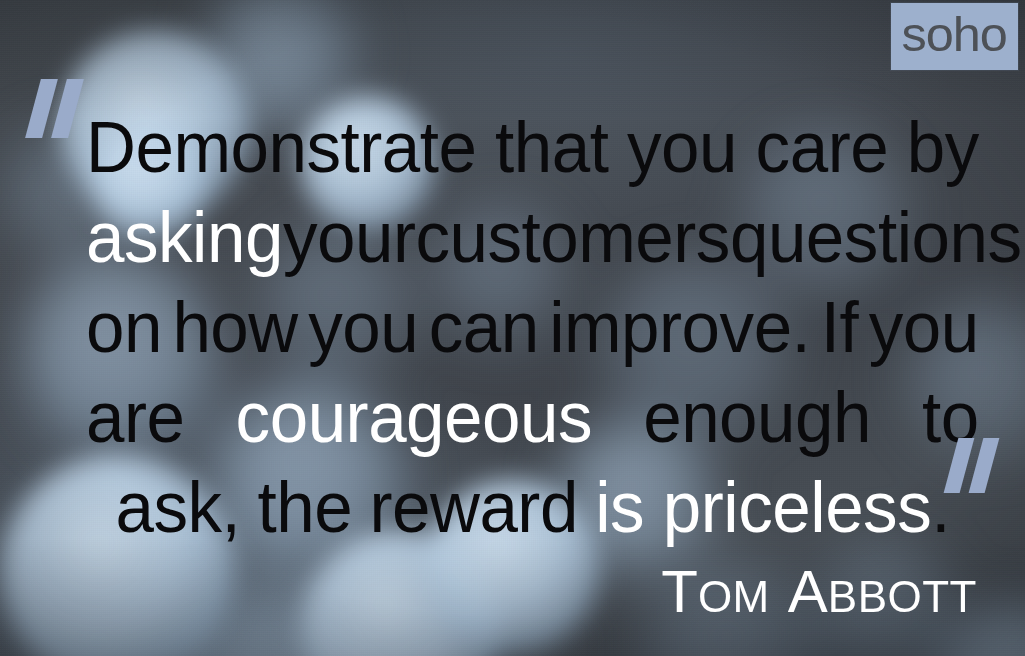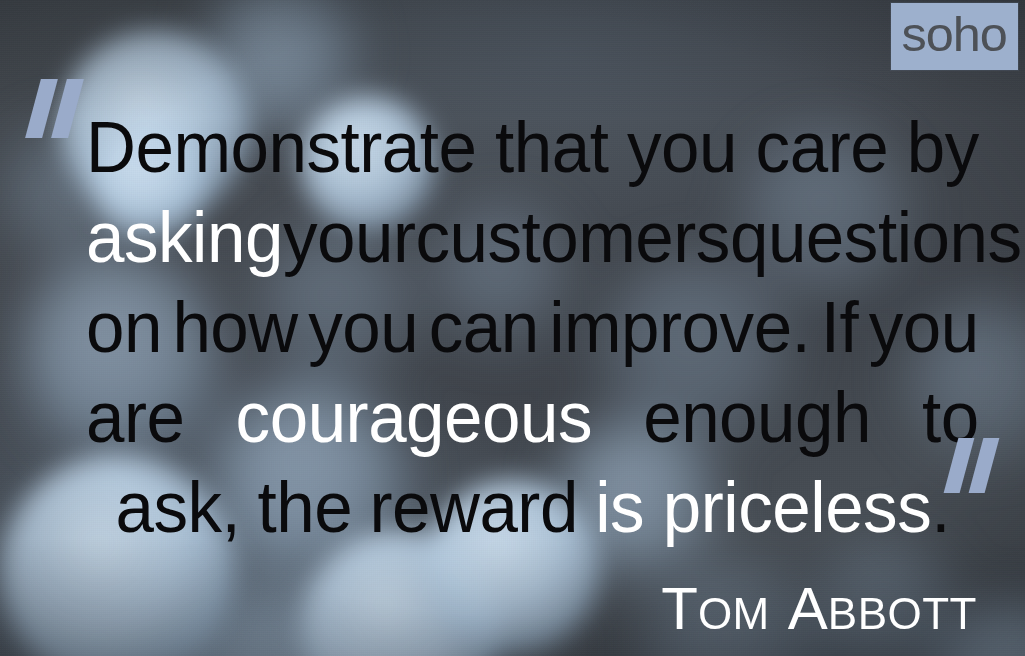--- a/index.html
+++ b/index.html
@@ -153,21 +153,20 @@
   
   #attribution {
     position: absolute;
     right: 48px;
     top: 562px;
     color: #ffffff;
     font-family: "Liberation Sans", sans-serif;
     font-weight: 300;
     white-space: nowrap;
     line-height: 1;
-    margin-top: 17px;
   }
   #attribution .cap {
     font-size: 60px;
     letter-spacing: 0px;
   }
   #attribution .sc {
     font-size: 44px;
     letter-spacing: 0.5px;
   }
   #attribution .gap { display: inline-block; width: 18px; }

